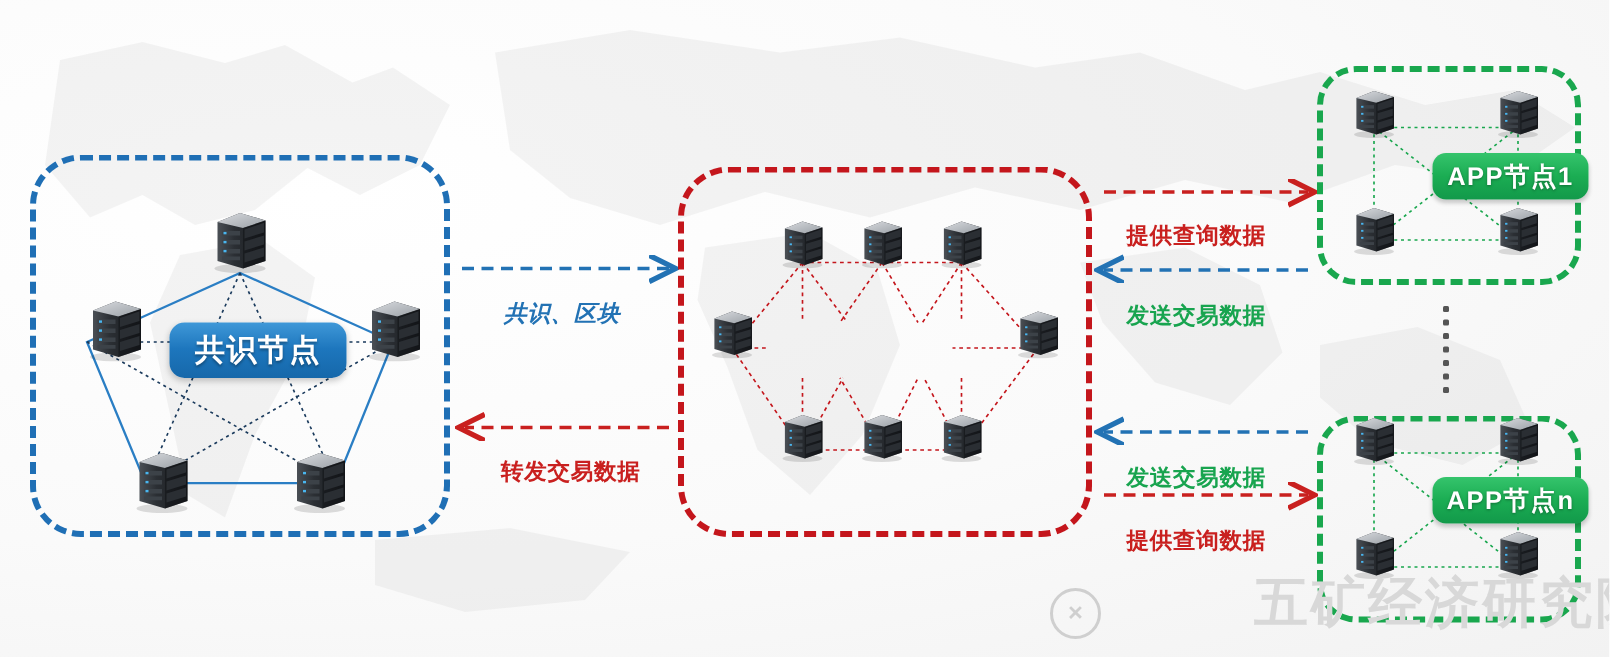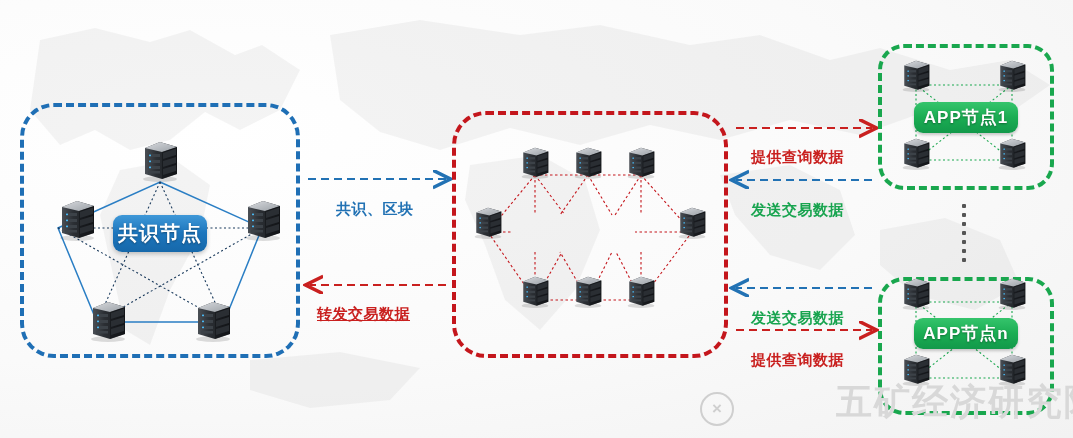--- a/index.html
+++ b/index.html
@@ -61,36 +61,38 @@
     position:absolute;
     display:flex;align-items:center;justify-content:center;
     color:#fff;
     font-weight:bold;
     letter-spacing:1px;
     white-space:nowrap;
     text-shadow:0 1px 2px rgba(0,0,0,.35);
     border-radius:9px;
   }
   .badge-blue{
-    left:113px;top:215px;width:94px;height:37px;
+    left:113px;top:215px;width:118px;height:37px;
     font-size:20px;
     background:linear-gradient(180deg,#3f98d8 0%,#1d76bd 48%,#1668aa 100%);
     box-shadow:0 2px 4px rgba(0,0,0,.22);
+    border-radius:10px;
   }
   .badge-red{
     left:513px;top:215px;width:122px;height:37px;
     font-size:20px;
     background:linear-gradient(180deg,#e03a3a 0%,#cf1218 45%,#b50d13 100%);
     box-shadow:0 2px 4px rgba(0,0,0,.22);
   }
   .badge-green{
     width:104px;height:31px;
     font-size:17px;
     background:linear-gradient(180deg,#35c46c 0%,#1bad53 50%,#12994a 100%);
     box-shadow:0 2px 3px rgba(0,0,0,.2);
+    margin-left:41px;
   }
   .badge-green.g1{left:914px;top:102px;}
   .badge-green.g2{left:914px;top:318px;}
 
   .flowlabel{
     position:absolute;
     font-size:15px;
     font-weight:bold;
     white-space:nowrap;
     letter-spacing:.5px;
@@ -762,22 +764,22 @@
   <div class="badge badge-blue">
     <span>共识节点</span>
   </div>
   <div class="badge badge-green g1">
     <span>APP节点1</span>
   </div>
   <div class="badge badge-green g2">
     <span>APP节点n</span>
   </div>
 
-  <div class="flowlabel lbl-blue" style="left:336px;top:153px;">共识、区块</div>
-  <div class="flowlabel lbl-red" style="left:317px;top:258px;text-decoration:underline;">转发交易数据</div>
+  <div class="flowlabel lbl-blue" style="left:336px;top:153px;font-style:italic;">共识、区块</div>
+  <div class="flowlabel lbl-red" style="left:334px;top:258px;">转发交易数据</div>
   <div class="flowlabel lbl-red" style="left:751px;top:101px;">提供查询数据</div>
   <div class="flowlabel lbl-green" style="left:751px;top:154px;">发送交易数据</div>
   <div class="flowlabel lbl-green" style="left:751px;top:262px;">发送交易数据</div>
   <div class="flowlabel lbl-red" style="left:751px;top:304px;">提供查询数据</div>
 
   <div class="vdots">
     <i></i>
       <i></i>
       <i></i>
       <i></i>

